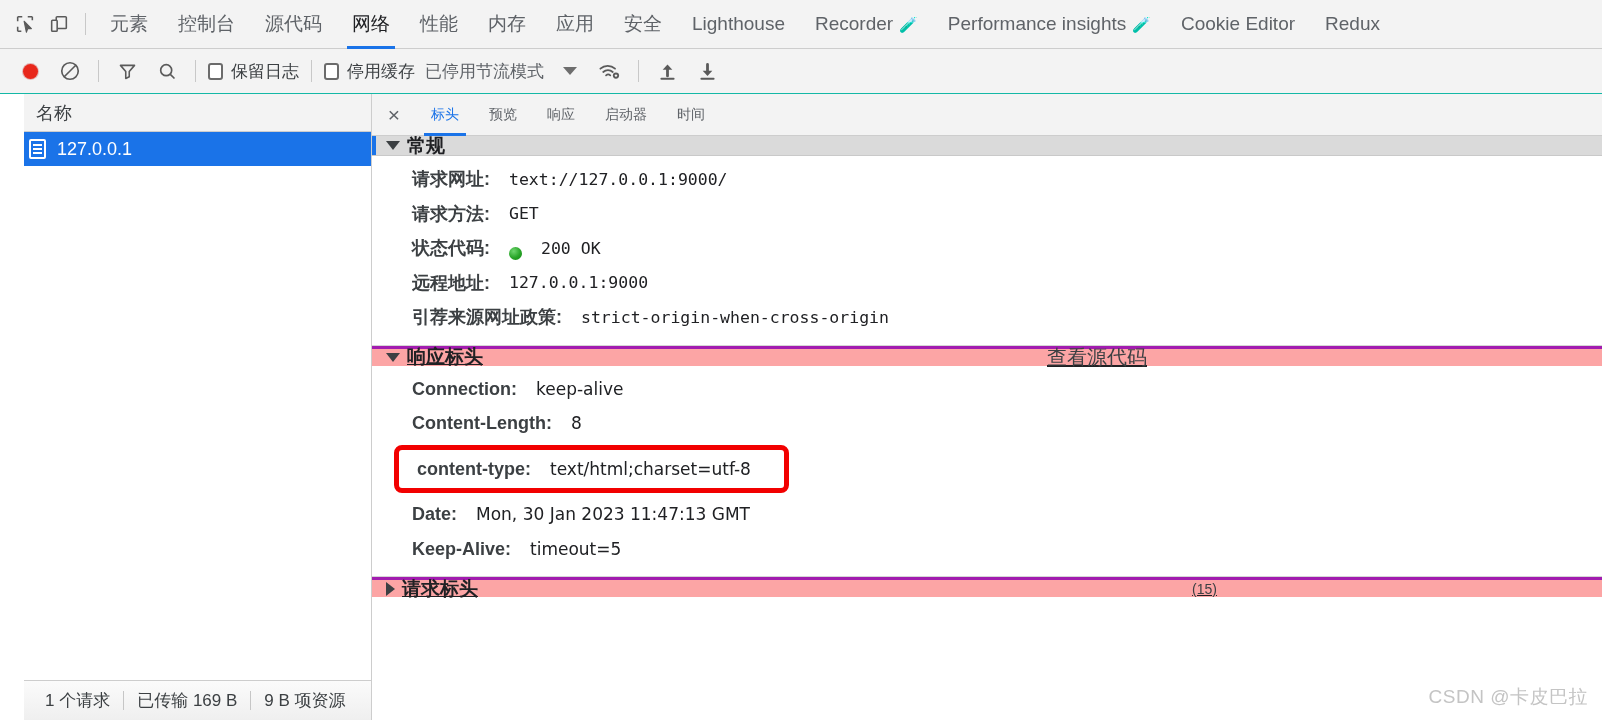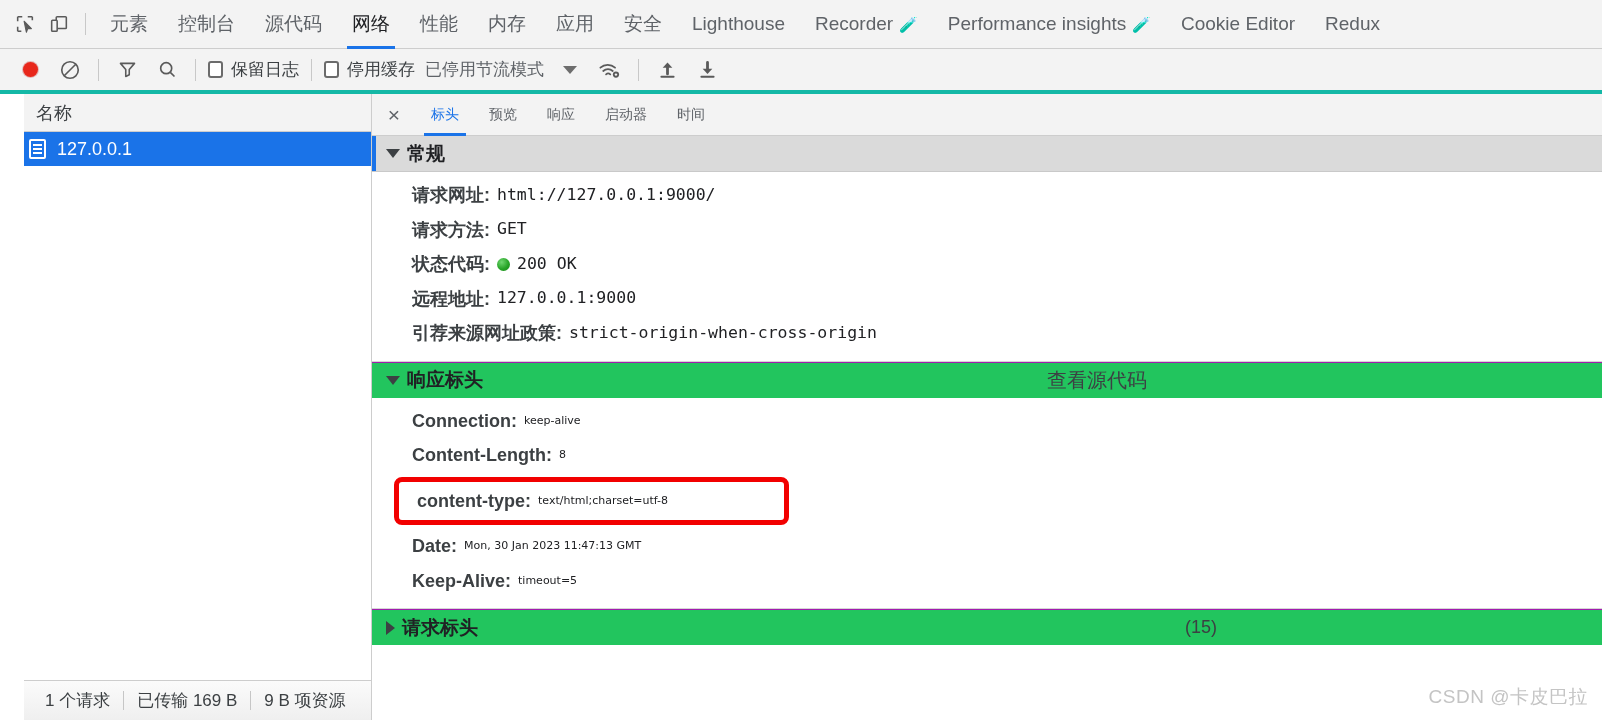--- a/index.html
+++ b/index.html
@@ -61,21 +61,21 @@
     display: inline-block;
     font-size: 15px;
     line-height: 1;
     color: #5f6368;
   }
 
   
   .net-toolbar {
     height: 45px; min-height: 45px;
     background: #f3f3f3;
-    border-bottom: 4px solid #14b8a6;
+    border-bottom: 1px solid #14b8a6;
     display: flex;
     align-items: center;
     padding-left: 10px;
     box-sizing: border-box;
     gap: 0px;
   }
   .nt-btn {
     width: 32px; height: 32px;
     display: flex; align-items: center; justify-content: center;
     color: #5a5a5a;
@@ -226,34 +226,35 @@
   }
 
   .headers-body {
     flex: 1;
     overflow: hidden;
     background: #fff;
   }
 
   .sec-head {
     position: relative;
-    height: 36px;
+    height: 20px;
     background: #dadada;
     border-bottom: 1px solid #c9c9c9;
     display: flex; align-items: center;
     padding-left: 14px;
     font-size: 19px;
     font-weight: bold;
     color: #202124;
     box-sizing: border-box;
   }
   .sec-head.plain {
-    background: #22c55e;
-    border-top: 1px solid #a21caf;
+    background: #fca5a5;
+    border-top: 3px solid #a21caf;
     border-bottom: none;
+    text-decoration: underline;
   }
   .sec-head.focused::before {
     content: "";
     position: absolute;
     left: 0; top: 0; bottom: 0;
     width: 4px;
     background: #1a73e8;
   }
   .tri {
     width: 0; height: 0;
@@ -269,48 +270,49 @@
     border-right: none;
   }
   .sec-head .spacer { flex: 1; }
   .sec-action {
     font-size: 20px;
     font-weight: normal;
     color: #3c4043;
     margin-right: 0;
   }
   .count {
-    font-size: 18px;
+    font-size: 14px;
     font-weight: normal;
     color: #3c4043;
   }
 
   .kv-list { padding: 6px 0 10px 0; }
   .kv-row {
     display: flex;
-    align-items: center;
+    align-items: flex-end;
     padding: 6px 0 6px 40px;
     font-size: 18px;
     line-height: 1.25;
+    gap: 12px;
   }
   .kv-key {
     font-weight: bold;
     color: #3c4043;
     white-space: nowrap;
     margin-right: 7px;
   }
   .kv-val {
     font-family: "DejaVu Sans Mono", "Liberation Mono", monospace;
     font-size: 16.5px;
     color: #202124;
     white-space: nowrap;
   }
   .kv-val.mono-resp {
     font-family: "DejaVu Sans", sans-serif;
-    font-size: 11px;
+    font-size: 17px;
   }
   .status-dot {
     display: inline-block;
     width: 13px; height: 13px;
     border-radius: 50%;
     background: radial-gradient(circle at 36% 32%, #6fd66f 0%, #28a428 55%, #138713 100%);
     margin-right: 7px;
     vertical-align: -1px;
   }
 
@@ -512,21 +514,21 @@
       <div class="headers-body">
 
         <div class="gen-section-wrap">
           <div class="sec-head focused">
             <span class="tri"></span>
             <span>常规</span>
           </div>
           <div class="kv-list">
             <div class="kv-row">
               <span class="kv-key">请求网址:</span>
-              <span class="kv-val">html://127.0.0.1:9000/</span>
+              <span class="kv-val">text://127.0.0.1:9000/</span>
             </div>
             <div class="kv-row">
               <span class="kv-key">请求方法:</span>
               <span class="kv-val">GET</span>
             </div>
             <div class="kv-row">
               <span class="kv-key">状态代码:</span>
               <span class="status-dot"></span>
               <span class="kv-val">200 OK</span>
             </div>

